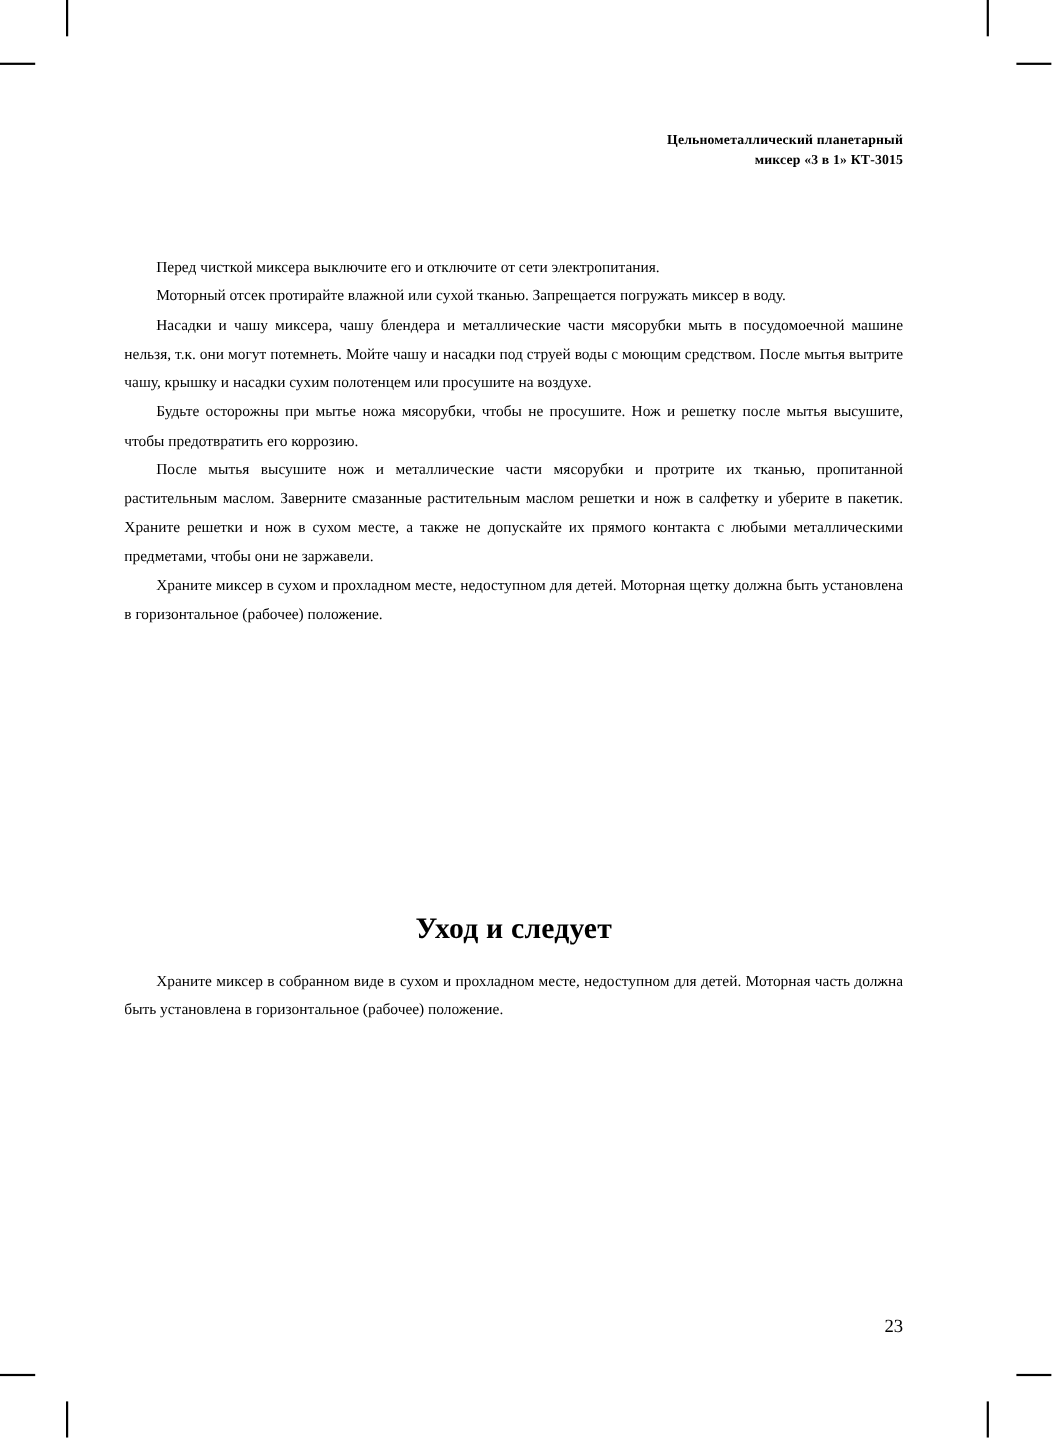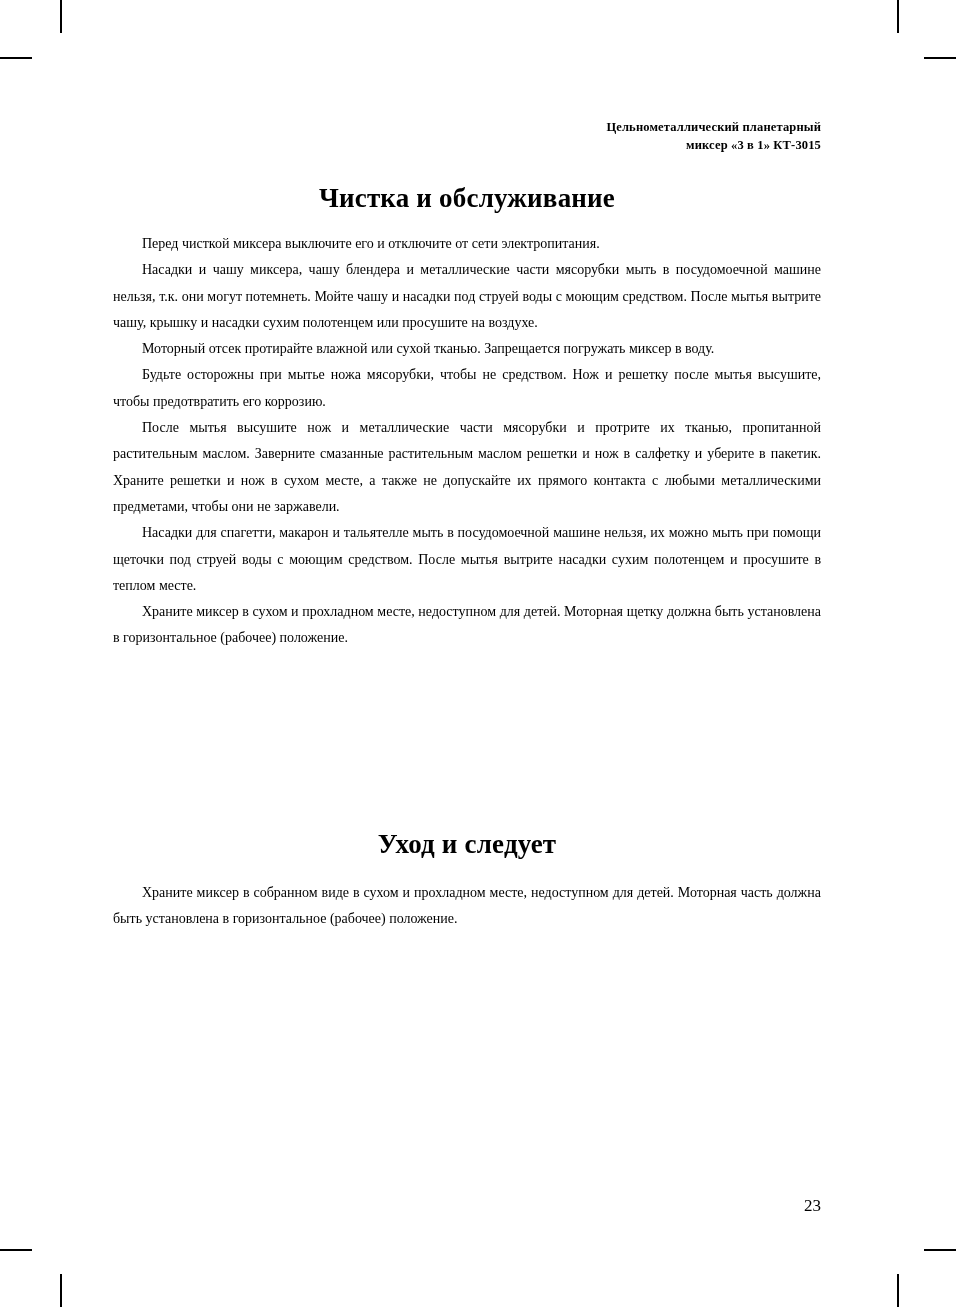--- a/index.html
+++ b/index.html
@@ -112,29 +112,27 @@
 <div class="crop crop-h crop-br-h"></div>
 <div class="crop crop-v crop-br-v"></div>
 
 <div class="page">
 
   <div class="running-header">
     <span>Цельнометаллический планетарный</span>
     <span class="line2">миксер «3 в 1» КТ-3015</span>
   </div>
 
-  <h1 class="section-title title-cleaning">Чистка и обслуживание</h1>
 
   <div class="body-block block-cleaning">
     <p>Перед чисткой миксера выключите его и отключите от сети электропитания.</p>
+    <p>Моторный отсек протирайте влажной или сухой тканью. Запрещается погружать миксер в воду.</p>
     <p>Насадки и чашу миксера, чашу блендера и металлические части мясорубки мыть в посудомоечной машине нельзя, т.к. они могут потемнеть. Мойте чашу и насадки под струей воды с моющим средством. После мытья вытрите чашу, крышку и насадки сухим полотенцем или просушите на воздухе.</p>
-    <p>Моторный отсек протирайте влажной или сухой тканью. Запрещается погружать миксер в воду.</p>
-    <p>Будьте осторожны при мытье ножа мясорубки, чтобы не средством. Нож и решетку после мытья высушите, чтобы предотвратить его коррозию.</p>
+    <p>Будьте осторожны при мытье ножа мясорубки, чтобы не просушите. Нож и решетку после мытья высушите, чтобы предотвратить его коррозию.</p>
     <p>После мытья высушите нож и металлические части мясорубки и протрите их тканью, пропитанной растительным маслом. Заверните смазанные растительным маслом решетки и нож в салфетку и уберите в пакетик. Храните решетки и нож в сухом месте, а также не допускайте их прямого контакта с любыми металлическими предметами, чтобы они не заржавели.</p>
-    <p>Насадки для спагетти, макарон и тальятелле мыть в посудомоечной машине нельзя, их можно мыть при помощи щеточки под струей воды с моющим средством. После мытья вытрите насадки сухим полотенцем и просушите в теплом месте.</p>
     <p>Храните миксер в сухом и прохладном месте, недоступном для детей. Моторная щетку должна быть установлена в горизонтальное (рабочее) положение.</p>
   </div>
 
   <h1 class="section-title title-storage">Уход и следует</h1>
 
   <div class="body-block block-storage">
     <p>Храните миксер в собранном виде в сухом и прохладном месте, недоступном для детей. Моторная часть должна быть установлена в горизонтальное (рабочее) положение.</p>
   </div>
 
   <div class="page-number">23</div>

